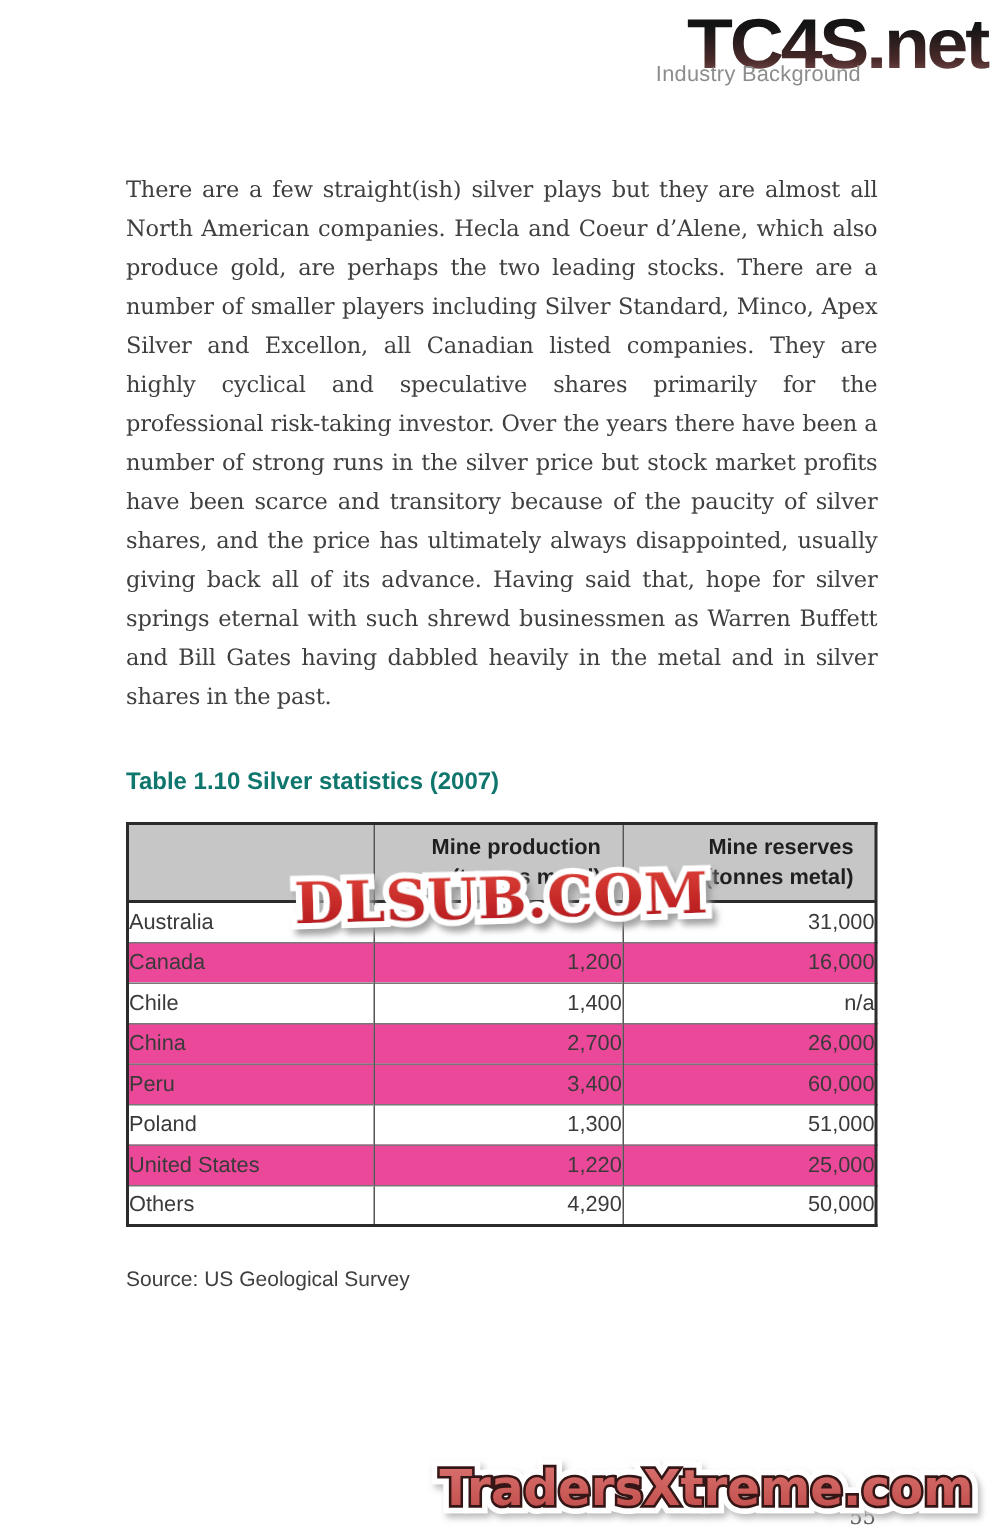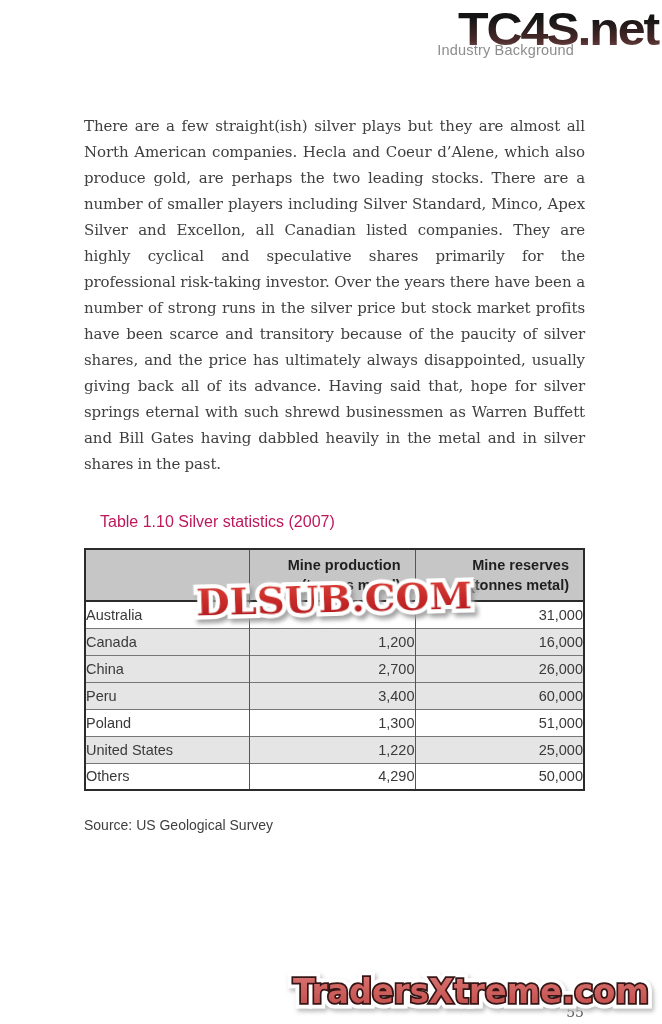--- a/index.html
+++ b/index.html
@@ -39,23 +39,22 @@
     font-size: 15px;
     line-height: 26px;
     color: #3f3f3f;
     text-align: justify;
     letter-spacing: -0.1px;
     word-spacing: -0.5px;
   }
   .table-title {
     margin-top: 36px;
     font-size: 16px;
-    font-weight: normal;
-    color: #be185d;
-    margin-left: 16px;
+    font-weight: bold;
+    color: #0f766e;
   }
   .table-wrap {
     position: relative;
     margin-top: 17px;
     width: 499px;
   }
   table.stats {
     width: 499px;
     border-collapse: collapse;
     table-layout: fixed;
@@ -79,21 +78,21 @@
   }
   table.stats th:first-child { border-left: none; }
   table.stats td {
     height: 27px;
     border-top: 1px solid #777;
     border-left: 1px solid #555;
     padding: 0 0;
     background: #ffffff;
   }
   table.stats td:first-child { border-left: none; }
-  table.stats tr.alt td { background: #e5e5e5; }
+  table.stats tr.alt td { background: #ec4899; }
   table.stats td.num { text-align: right; }
   table.stats tr.head-row th { border-top: none; }
   table.stats tr:nth-child(2) td { border-top: none; }
   table.stats tr.total-row td {
     border-top: 3px solid #111;
     height: 28px;
     background: #ffffff;
   }
   .source-note {
     margin-top: 26px;
@@ -171,20 +170,25 @@
         <tr>
           <td>Australia</td>
           <td class="num"></td>
           <td class="num">31,000</td>
         </tr>
         <tr class="alt">
           <td>Canada</td>
           <td class="num">1,200</td>
           <td class="num">16,000</td>
         </tr>
+        <tr>
+          <td>Chile</td>
+          <td class="num">1,400</td>
+          <td class="num">n/a</td>
+        </tr>
         <tr class="alt">
           <td>China</td>
           <td class="num">2,700</td>
           <td class="num">26,000</td>
         </tr>
         <tr class="alt">
           <td>Peru</td>
           <td class="num">3,400</td>
           <td class="num">60,000</td>
         </tr>

